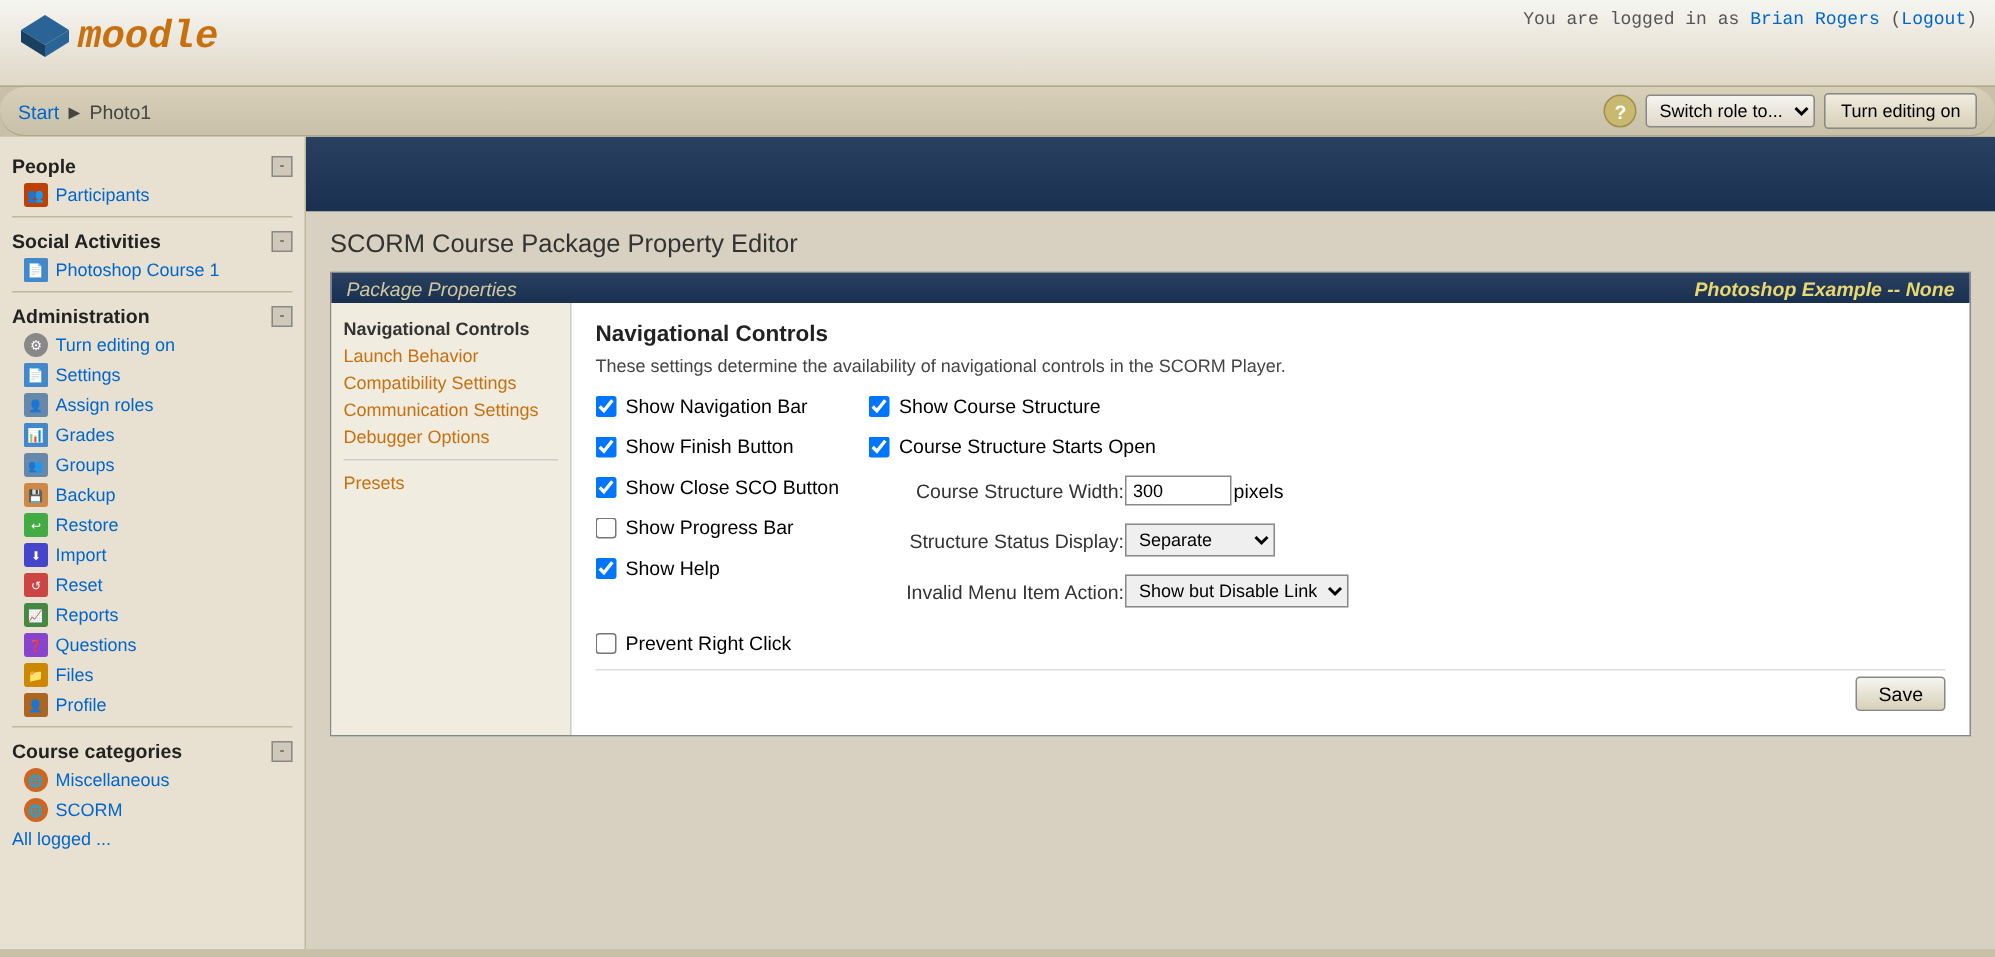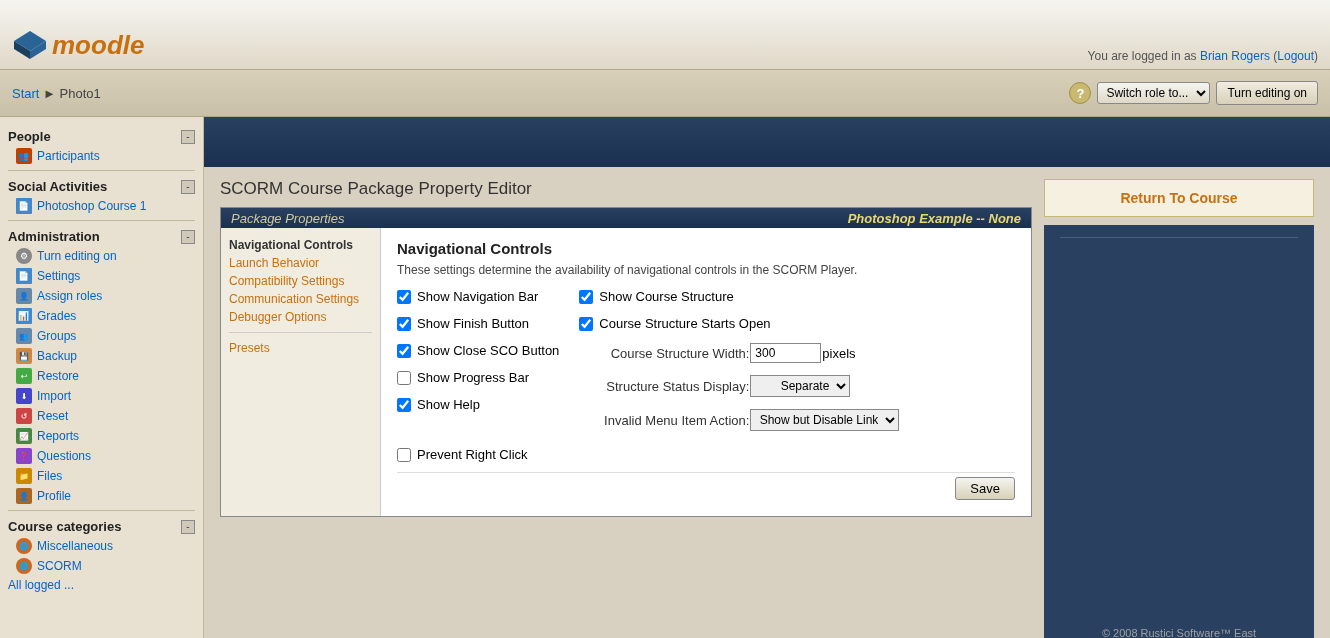--- a/index.html
+++ b/index.html
@@ -4,23 +4,24 @@
   <style>
     * { box-sizing: border-box; margin: 0; padding: 0; }
     body { font-family: Arial, Helvetica, sans-serif; font-size: 13px; background: #c8c0a8; }
 
     
     #header {
       background: linear-gradient(to bottom, #f5f5f0 0%, #e0d8c8 100%);
       border-bottom: 1px solid #b0a888;
       padding: 6px 12px;
       display: flex;
-      align-items: flex-end;
+      align-items: flex-start;
       justify-content: space-between;
-      height: 70px;
+      height: 58px;
+      font-family: Liberation Mono, monospace;
     }
     #logo {
       display: flex;
       align-items: center;
       gap: 4px;
     }
     #logo-text {
       font-size: 26px;
       font-weight: bold;
       color: #c87010;
@@ -34,21 +35,22 @@
     #header-right a { color: #0066cc; text-decoration: none; }
 
     
     #breadcrumb-bar {
       background: linear-gradient(to bottom, #d8d0b8 0%, #c8c0a8 100%);
       border-bottom: 1px solid #b0a888;
       padding: 6px 12px;
       display: flex;
       align-items: center;
       justify-content: space-between;
-      height: 47px;
+      height: 33px;
+      border-radius: 18px;
     }
     #breadcrumb { font-size: 13px; color: #444; }
     #breadcrumb a { color: #0066cc; text-decoration: none; }
     #breadcrumb-controls {
       display: flex;
       align-items: center;
       gap: 6px;
     }
     #help-icon-btn {
       width: 22px; height: 22px;
@@ -263,21 +265,20 @@
       width: 71px;
       padding: 2px 4px;
       border: 1px solid #888;
       font-size: 12px;
     }
     .field-row select {
       padding: 2px 4px;
       border: 1px solid #888;
       font-size: 12px;
       min-width: 100px;
-      text-align: right;
     }
     #prevent-right-click-row {
       margin-top: 10px;
       margin-bottom: 10px;
     }
     #save-btn-row {
       display: flex;
       justify-content: flex-end;
       padding: 4px 0;
       border-top: 1px solid #ddd;
@@ -572,25 +573,16 @@
               </div>
 
               <div id="save-btn-row">
                 <button id="save-btn">Save</button>
               </div>
             </div>
           </div>
         </div>
       </div>
 
-      <div id="right-panel">
-        <div id="return-to-course">
-          <a>Return To Course</a>
-        </div>
-        <div id="right-bottom">
-          <hr id="right-bottom-divider">
-          <div id="copyright-text">© 2008 Rustici Software™ East</div>
-        </div>
-      </div>
 
     </div>
   </div>
 </div>
 
 </body></html>

